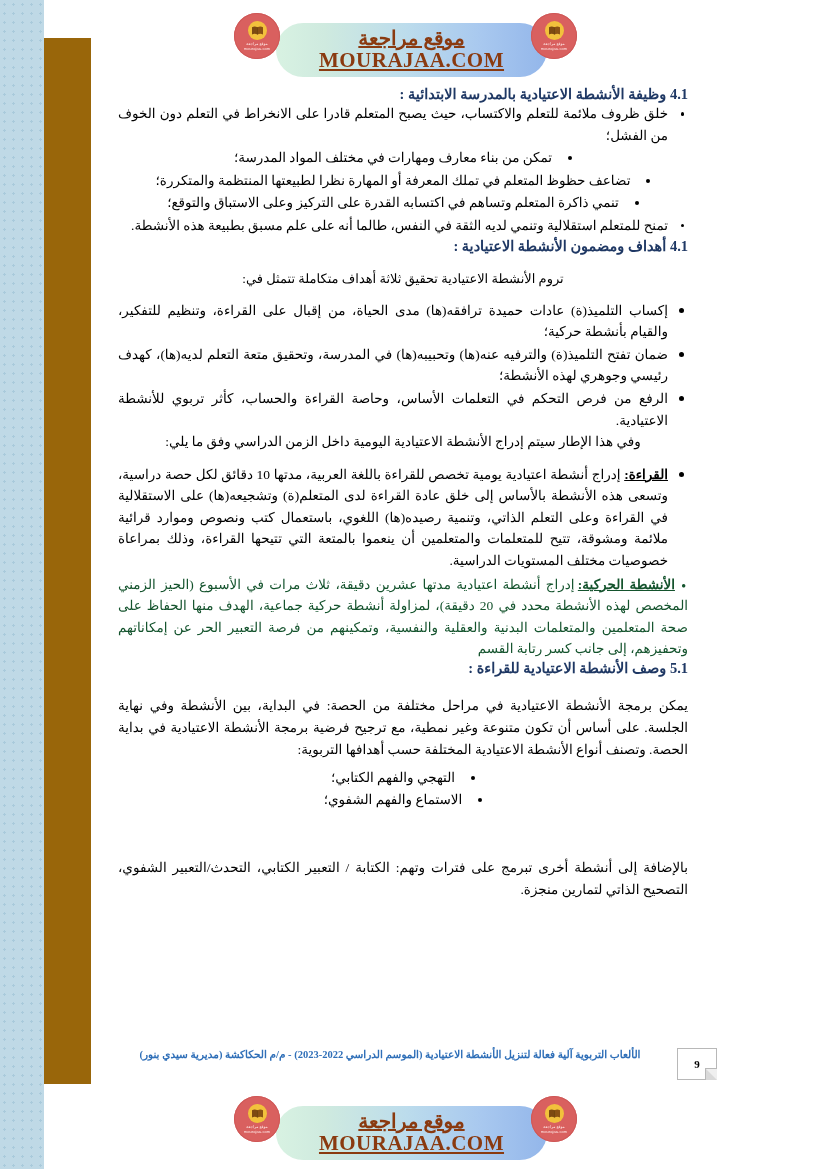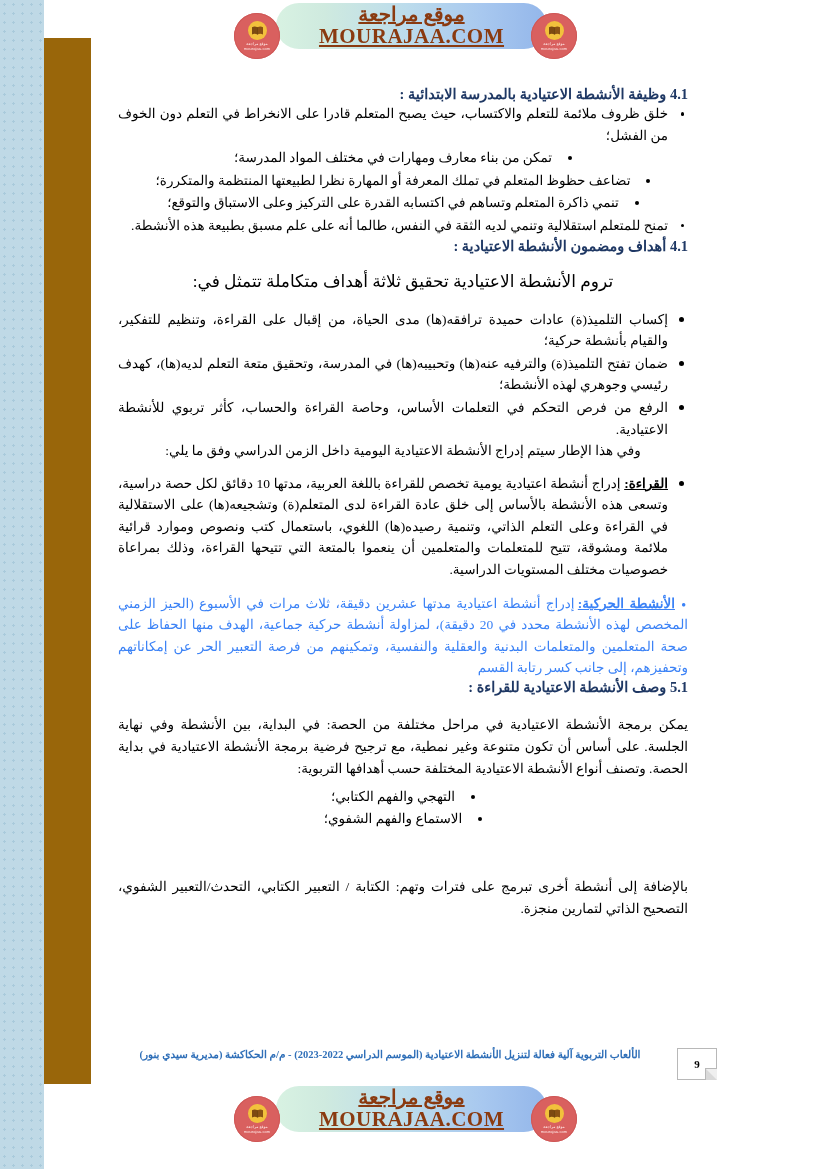--- a/index.html
+++ b/index.html
@@ -25,24 +25,24 @@
     position:absolute;left:44px;top:38px;width:47px;height:1046px;
     background:#99660a;
   }
   .white-sheet{
     position:absolute;left:91px;top:0;width:734px;height:1169px;
     background:#ffffff;
   }
 
   
   .banner{
-    position:absolute;left:276px;width:271px;height:46px;
+    position:absolute;left:276px;width:271px;height:54px;
     border-radius:33px;
     background:linear-gradient(90deg,#d8f2e2 0%,#cfeadf 18%,#bcdcec 48%,#a8c8ef 76%,#93b6ea 100%);
-    display:flex;align-items:center;justify-content:center;
+    display:flex;align-items:center;justify-content:center;margin-top:20px;
   }
   .banner-top{top:3px;}
   .banner-bottom{top:1086px;}
   .banner-text{
     text-align:center;line-height:1.12;
     font-family:"Liberation Serif","DejaVu Serif",serif;
   }
   .banner-line1{
     font-size:20px;font-weight:bold;color:#8a3a10;
     text-decoration:underline;letter-spacing:.5px;
@@ -88,21 +88,21 @@
   .head-3-1{margin-top:6px;}
   .head-4-1{margin-top:25px;}
   .head-5-1{margin-top:26px;}
   p.para-justify{
     margin:0;
     font-size:13.5px;line-height:1.62;color:#000000;
     text-align:justify;
   }
   .intro-line{
     margin-top:16px;text-align:center;
-    font-size:17px;color:#000;
+    font-size:13px;color:#000;
   }
   .note-line{
     margin-top:2px;text-align:center;
     font-size:13.5px;color:#000000;
   }
 
   ul.bl{
     margin:0;padding:0;list-style:none;
   }
   ul.bl li{
@@ -125,22 +125,22 @@
   ul.bl li.center-li .ctr::before{
     content:"";position:absolute;right:0;top:9px;
     width:4px;height:4px;border-radius:50%;background:#000;
   }
 
   .list-1{margin-top:12px;}
   .list-2{margin-top:14px;}
   .list-3{margin-top:4px;}
 
   .inline-bullet-item{
-    font-size:13.5px;line-height:1.6;color:#3b82f6;text-align:justify;
-    margin-top:12px;
+    font-size:13.5px;line-height:1.6;color:#14532d;text-align:justify;
+    margin-top:2px;
   }
   .inline-bullet-item::before{
     content:"\25CF";font-size:8px;vertical-align:1px;margin-left:1px;
   }
   .term{font-weight:bold;text-decoration:underline;}
 
   .tail-para{
     margin-top:46px;
     font-size:13.5px;line-height:1.62;color:#000;text-align:justify;
   }

